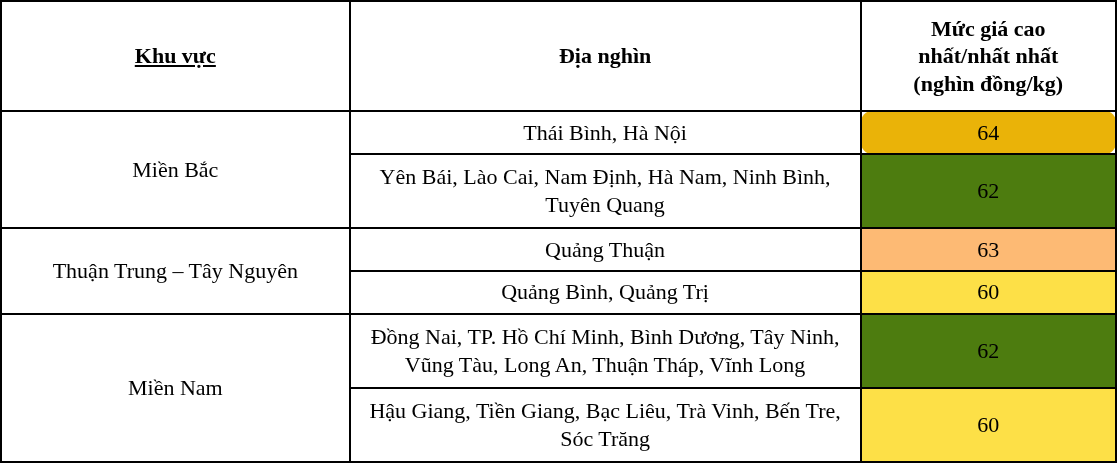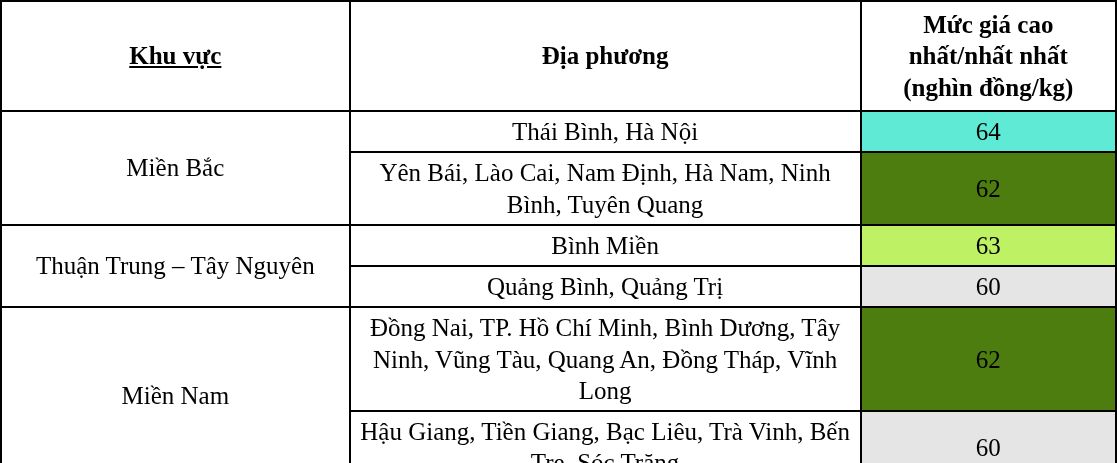--- a/index.html
+++ b/index.html
@@ -19,21 +19,21 @@
     height: 463px;
     border-collapse: collapse;
     table-layout: fixed;
   }
   table.price-table td,
   table.price-table th {
     border: 2px solid #000000;
     padding: 4px 6px;
     text-align: center;
     vertical-align: middle;
-    font-size: 25px;
+    font-size: 22px;
     line-height: 1.25;
   }
   table.price-table th {
     font-weight: bold;
   }
   .col-region { width: 348px; text-decoration: underline; }
   .col-local  { width: 510px; }
   .col-price  { width: 255px; }
 
   thead th { height: 100px; }
@@ -45,38 +45,38 @@
     margin-top: 17px;
   }
   .cell-local {
     font-size: 25px;
     margin-top: 46px;
   }
   .cell-price {
     font-size: 25px;
   }
   
-  .bg-green  { background: #5eead4; }
+  .bg-green  { background: #eab308; border-radius: 11px; }
   .bg-yellow { background: #4d7c0f; }
-  .bg-lgreen { background: #bef264; }
-  .bg-red    { background: #e5e5e5; margin-left: 8px; }
+  .bg-lgreen { background: #fdba74; }
+  .bg-red    { background: #fde047; margin-left: 8px; }
 </style>
 </head>
 <body>
 
 <table class="price-table">
   <colgroup>
     <col class="col-region">
     <col class="col-local">
     <col class="col-price">
   </colgroup>
   <thead>
     <tr>
       <th class="col-region">Khu vực</th>
-      <th class="col-local">Địa phương</th>
+      <th class="col-local">Địa nghìn</th>
       <th class="col-price">
         <span class="header-price-line">Mức giá cao</span>
         <span class="header-price-line">nhất/nhất nhất</span>
         <span class="header-price-line">(nghìn đồng/kg)</span>
       </th>
     </tr>
   </thead>
   <tbody>
 
     <tr>
@@ -84,31 +84,31 @@
       <td class="cell-local">Thái Bình, Hà Nội</td>
       <td class="cell-price bg-green">64</td>
     </tr>
     <tr>
       <td class="cell-local">Yên Bái, Lào Cai, Nam Định, Hà Nam, Ninh Bình, Tuyên Quang</td>
       <td class="cell-price bg-yellow">62</td>
     </tr>
 
     <tr>
       <td class="cell-region" rowspan="2">Thuận Trung – Tây Nguyên</td>
-      <td class="cell-local">Bình Miền</td>
+      <td class="cell-local">Quảng Thuận</td>
       <td class="cell-price bg-lgreen">63</td>
     </tr>
     <tr>
       <td class="cell-local">Quảng Bình, Quảng Trị</td>
       <td class="cell-price bg-red">60</td>
     </tr>
 
     <tr>
       <td class="cell-region" rowspan="2">Miền Nam</td>
-      <td class="cell-local">Đồng Nai, TP. Hồ Chí Minh, Bình Dương, Tây Ninh, Vũng Tàu, Quang An, Đồng Tháp, Vĩnh Long</td>
+      <td class="cell-local">Đồng Nai, TP. Hồ Chí Minh, Bình Dương, Tây Ninh, Vũng Tàu, Long An, Thuận Tháp, Vĩnh Long</td>
       <td class="cell-price bg-yellow">62</td>
     </tr>
     <tr>
       <td class="cell-local">Hậu Giang, Tiền Giang, Bạc Liêu, Trà Vinh, Bến Tre, Sóc Trăng</td>
       <td class="cell-price bg-red">60</td>
     </tr>
   </tbody>
 </table>
 
 </body></html>

